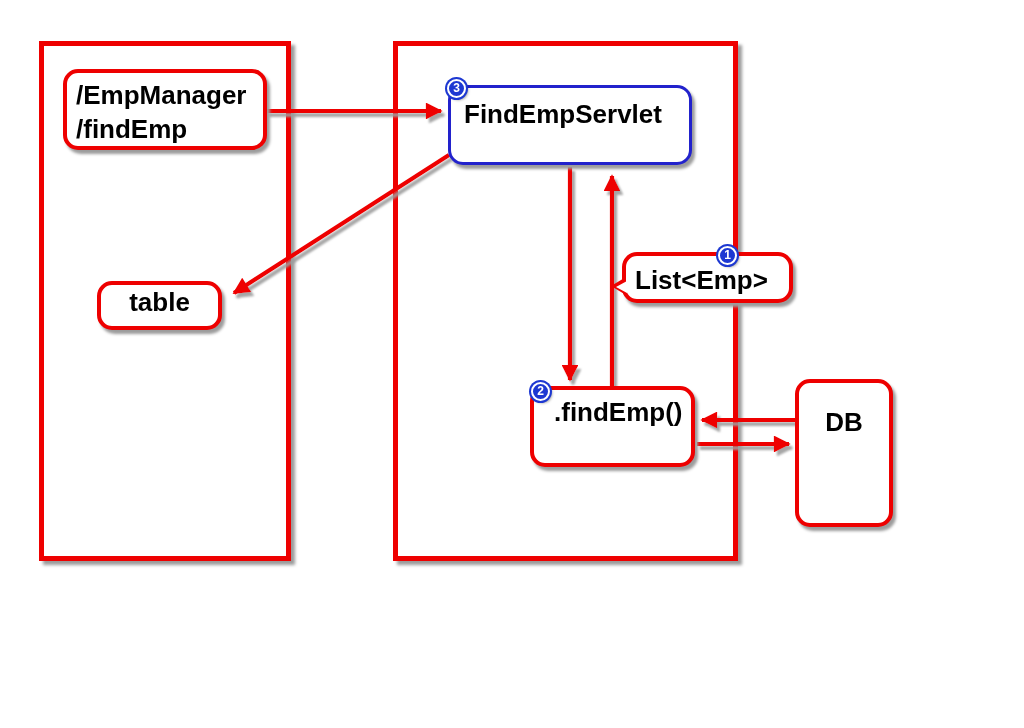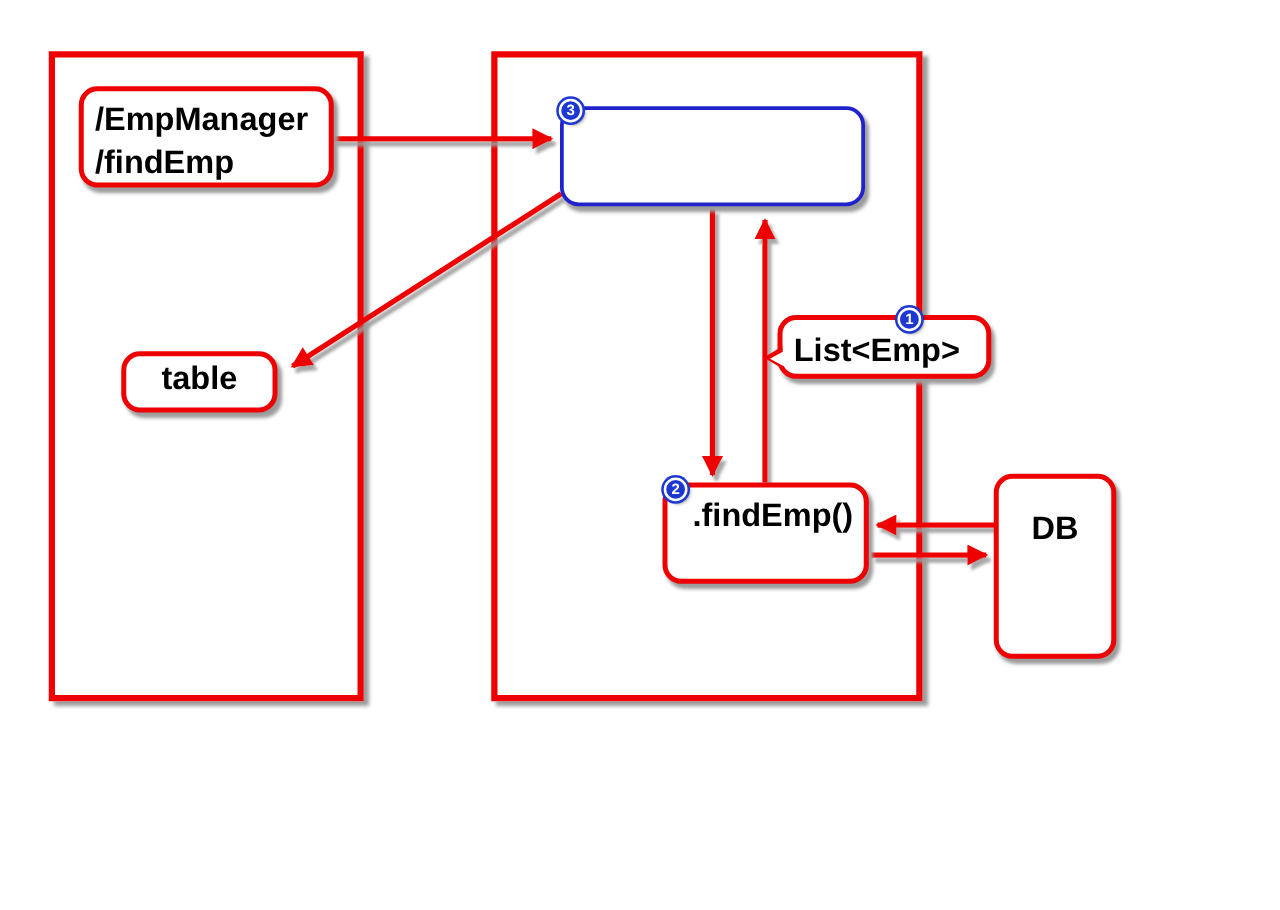--- a/index.html
+++ b/index.html
@@ -128,20 +128,21 @@
     </g>
   </svg>
 
   <div class="node" id="n-manager">
     <div class="ln">/EmpManager</div>
     <div class="ln">/findEmp</div>
   </div>
 
   <div class="node" id="n-servlet">
     <span class="badge" id="badge-servlet">3</span>
+    <div class="ln">FindEmpServlet</div>
   </div>
 
   <div class="node" id="n-table">
     <div class="ln">table</div>
   </div>
 
   <div class="node" id="n-list">
     <span class="badge" id="badge-list">1</span>
     <div class="ln">List&lt;Emp&gt;</div>
   </div>

